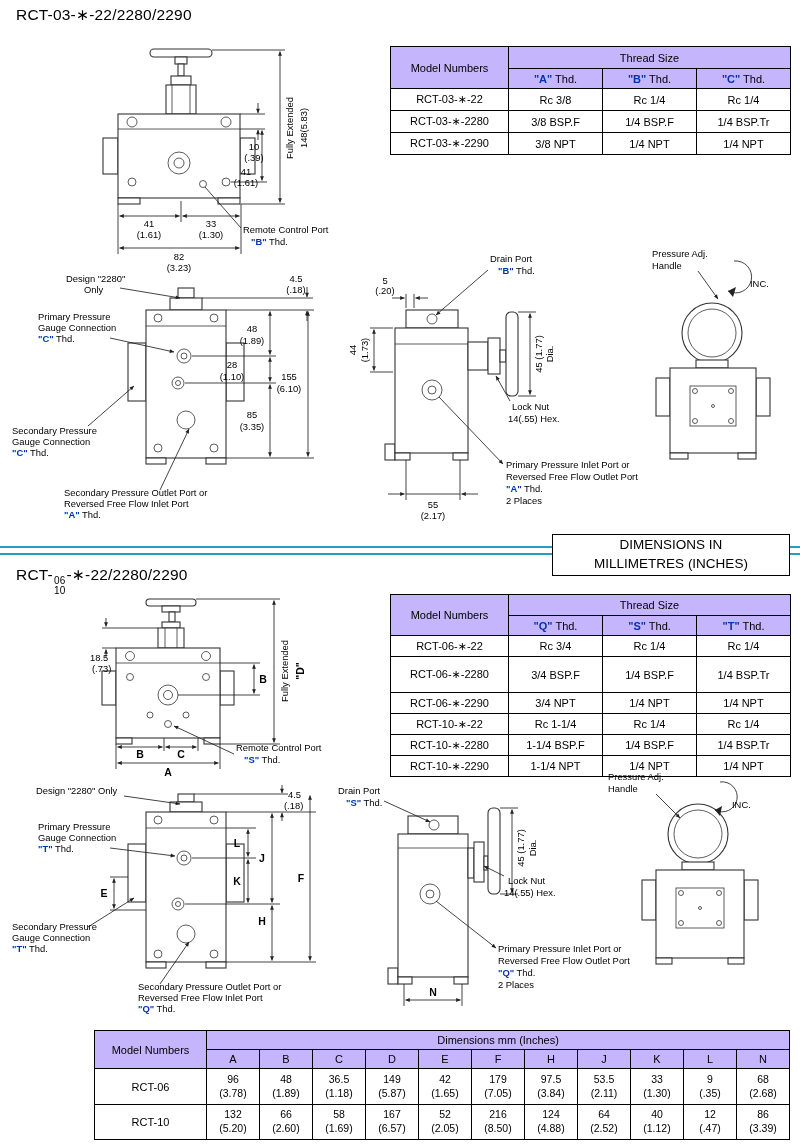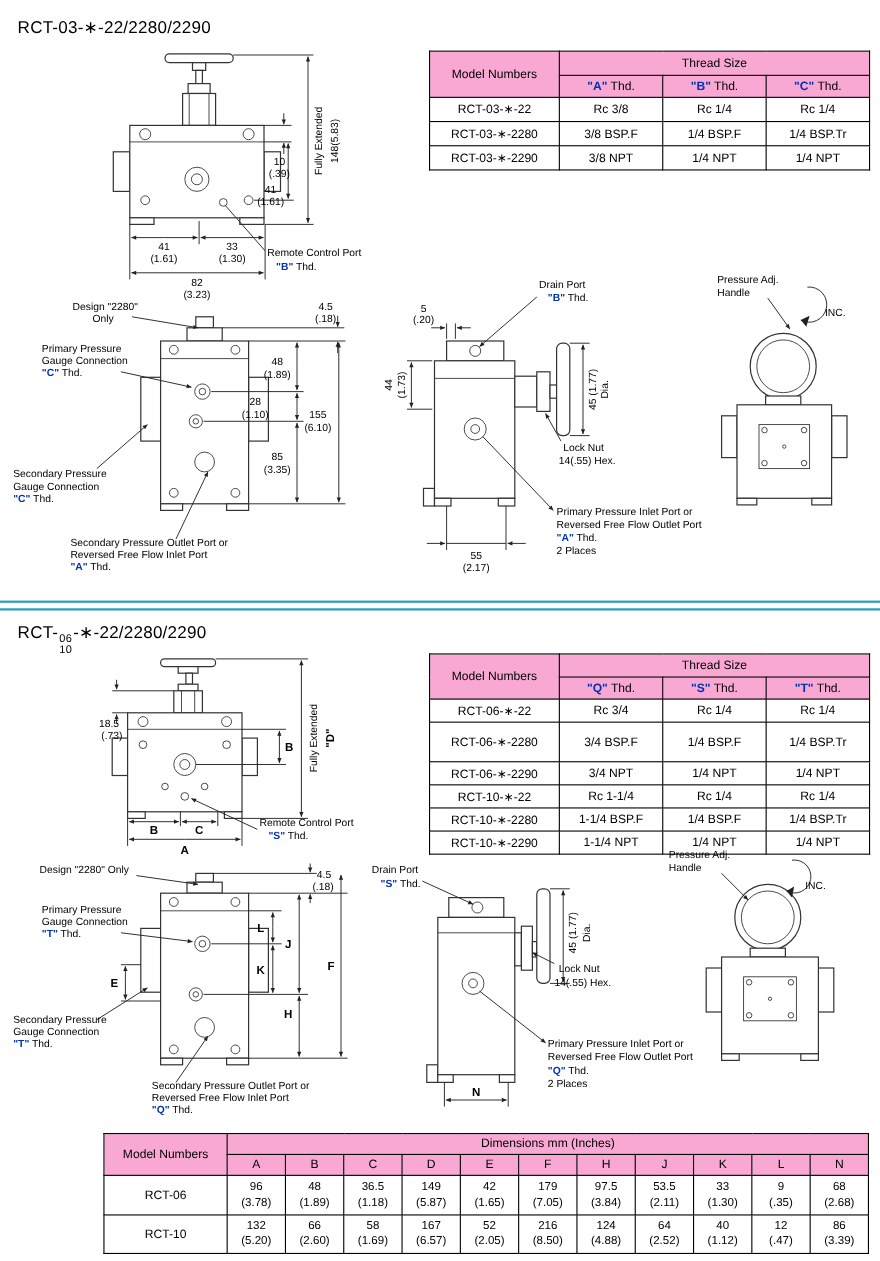--- a/index.html
+++ b/index.html
@@ -2,41 +2,41 @@
 <html><head>
 <meta charset="utf-8">
 <style>
   * { box-sizing: border-box; margin: 0; padding: 0; }
   body { font-family: "Liberation Sans", sans-serif; background: #fff; color: #000; }
   #page { position: relative; width: 800px; height: 1146px; background: #fff; overflow: hidden; }
   .title { position: absolute; font-size: 15.5px; color: #000; letter-spacing: .2px; }
   .frac { display: inline-flex; flex-direction: column; vertical-align: -4px; line-height: 1; font-size: 10px; text-align: left; margin: 0 1px; }
   table.tt { position: absolute; border-collapse: collapse; background: #fff; table-layout: fixed; }
   .tt th, .tt td { border: 1px solid #000; text-align: center; font-size: 11px; font-weight: normal; padding: 2px; }
-  .tt th { background: #f9a8d4; }
+  .tt th { background: #c4b5fd; }
   .bl { color: #0033b3; font-weight: bold; }
   .boldcell { font-weight: bold; }
   .mmv, .inv { font-size: 10.5px; line-height: 1.3; }
   .note-box { position: absolute; border: 1px solid #000; background: #fff; display: flex; flex-direction: column; align-items: center; justify-content: center; font-size: 13.5px; line-height: 1.4; }
   .divider { position: absolute; left: 0; width: 800px; height: 2px; background: #2a9cbe; }
   svg.fig { position: absolute; overflow: visible; }
   svg.fig text { font-family: "Liberation Sans", sans-serif; font-size: 9.4px; fill: #000; }
   svg.fig text.c { text-anchor: middle; }
   svg.fig text.bb { font-weight: bold; font-size: 10.5px; text-anchor: middle; }
   svg .bl { fill: #0033b3; }
   .ol { stroke: #333; stroke-width: 1.1; fill: #fff; }
   .thin { stroke: #333; stroke-width: .8; fill: none; }
   .dl { stroke: #222; stroke-width: .85; fill: none; }
 </style>
 </head>
 <body>
 
 <div id="page">
 
-  <div class="title" style="left:16px; top:16px;">RCT-03-∗-22/2280/2290</div>
+  <div class="title" style="left:16px; top:6px;">RCT-03-∗-22/2280/2290</div>
 
   <table class="tt" style="left:390px; top:46px; width:400px;">
     <colgroup>
         <col style="width:118px">
         <col style="width:94px">
         <col style="width:94px">
         <col style="width:94px">
       </colgroup>
     <tbody>
         <tr style="height:22px">
@@ -305,20 +305,24 @@
       <path d="M 96 18 a 16 16 0 1 1 -6 30" fill="none"></path>
       <polygon points="90,48 98,44 95,54" fill="#222" stroke="none"></polygon>
     </g>
     <text x="14" y="14">Pressure Adj.</text>
     <text x="14" y="26">Handle</text>
     <text x="112" y="44">INC.</text>
   </svg>
 
   <div class="divider" style="top:546px;"></div>
   <div class="divider" style="top:553px;"></div>
+  <div class="note-box" style="left:552px; top:534px; width:238px; height:42px;">
+    <span>DIMENSIONS IN</span>
+    <span>MILLIMETRES (INCHES)</span>
+  </div>
 
   <div class="title" style="left:16px; top:566px;">
     <span>RCT-</span><span class="frac">
         <span>06</span>
         <span>10</span>
       </span><span>-∗-22/2280/2290</span>
   </div>
 
   <table class="tt" style="left:390px; top:594px; width:400px;">
     <colgroup>

